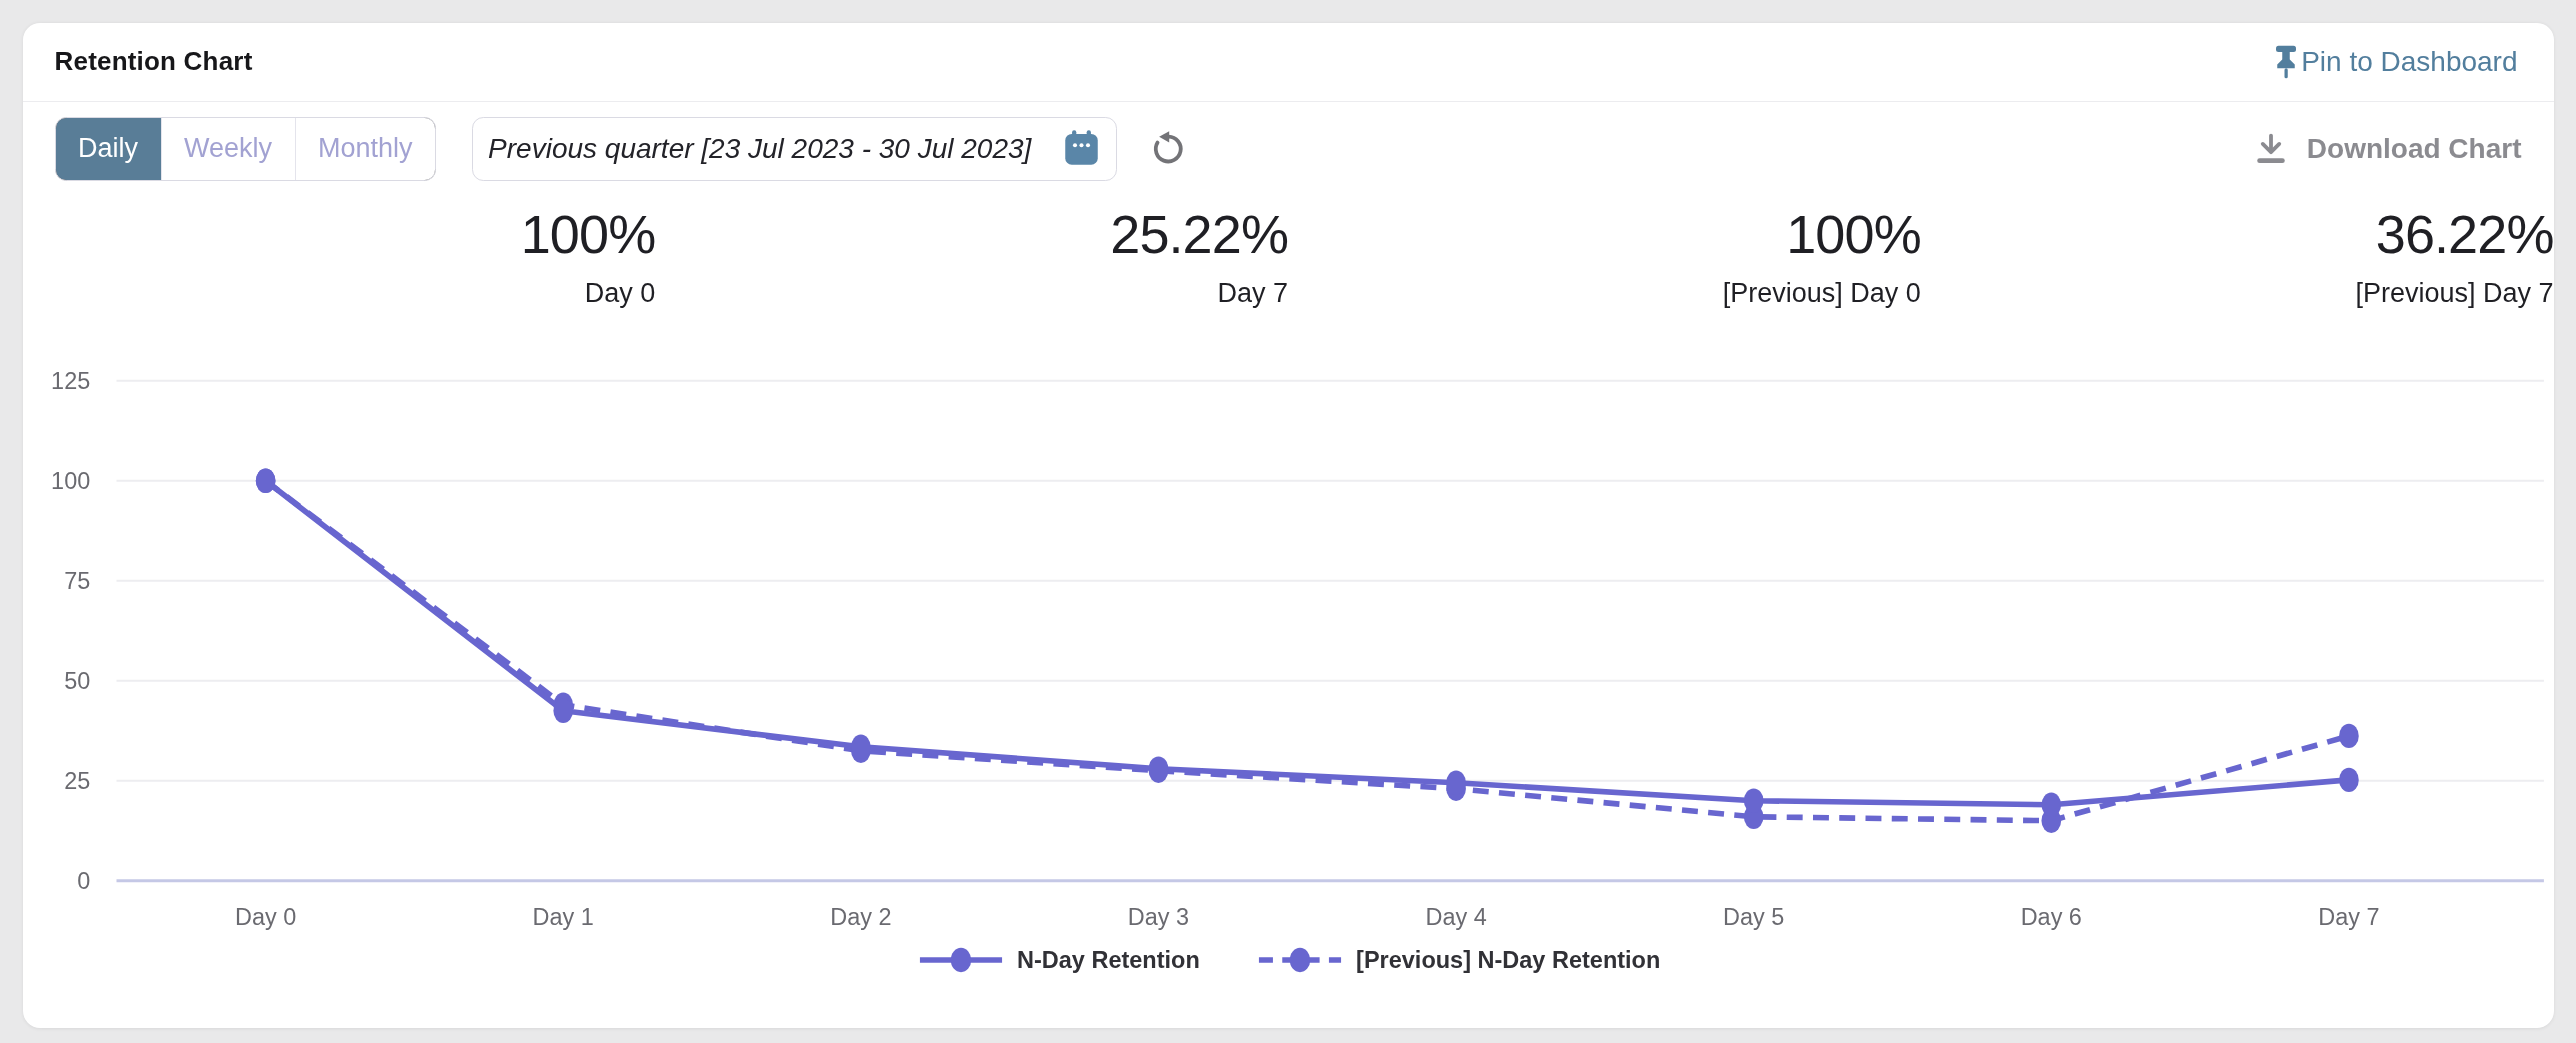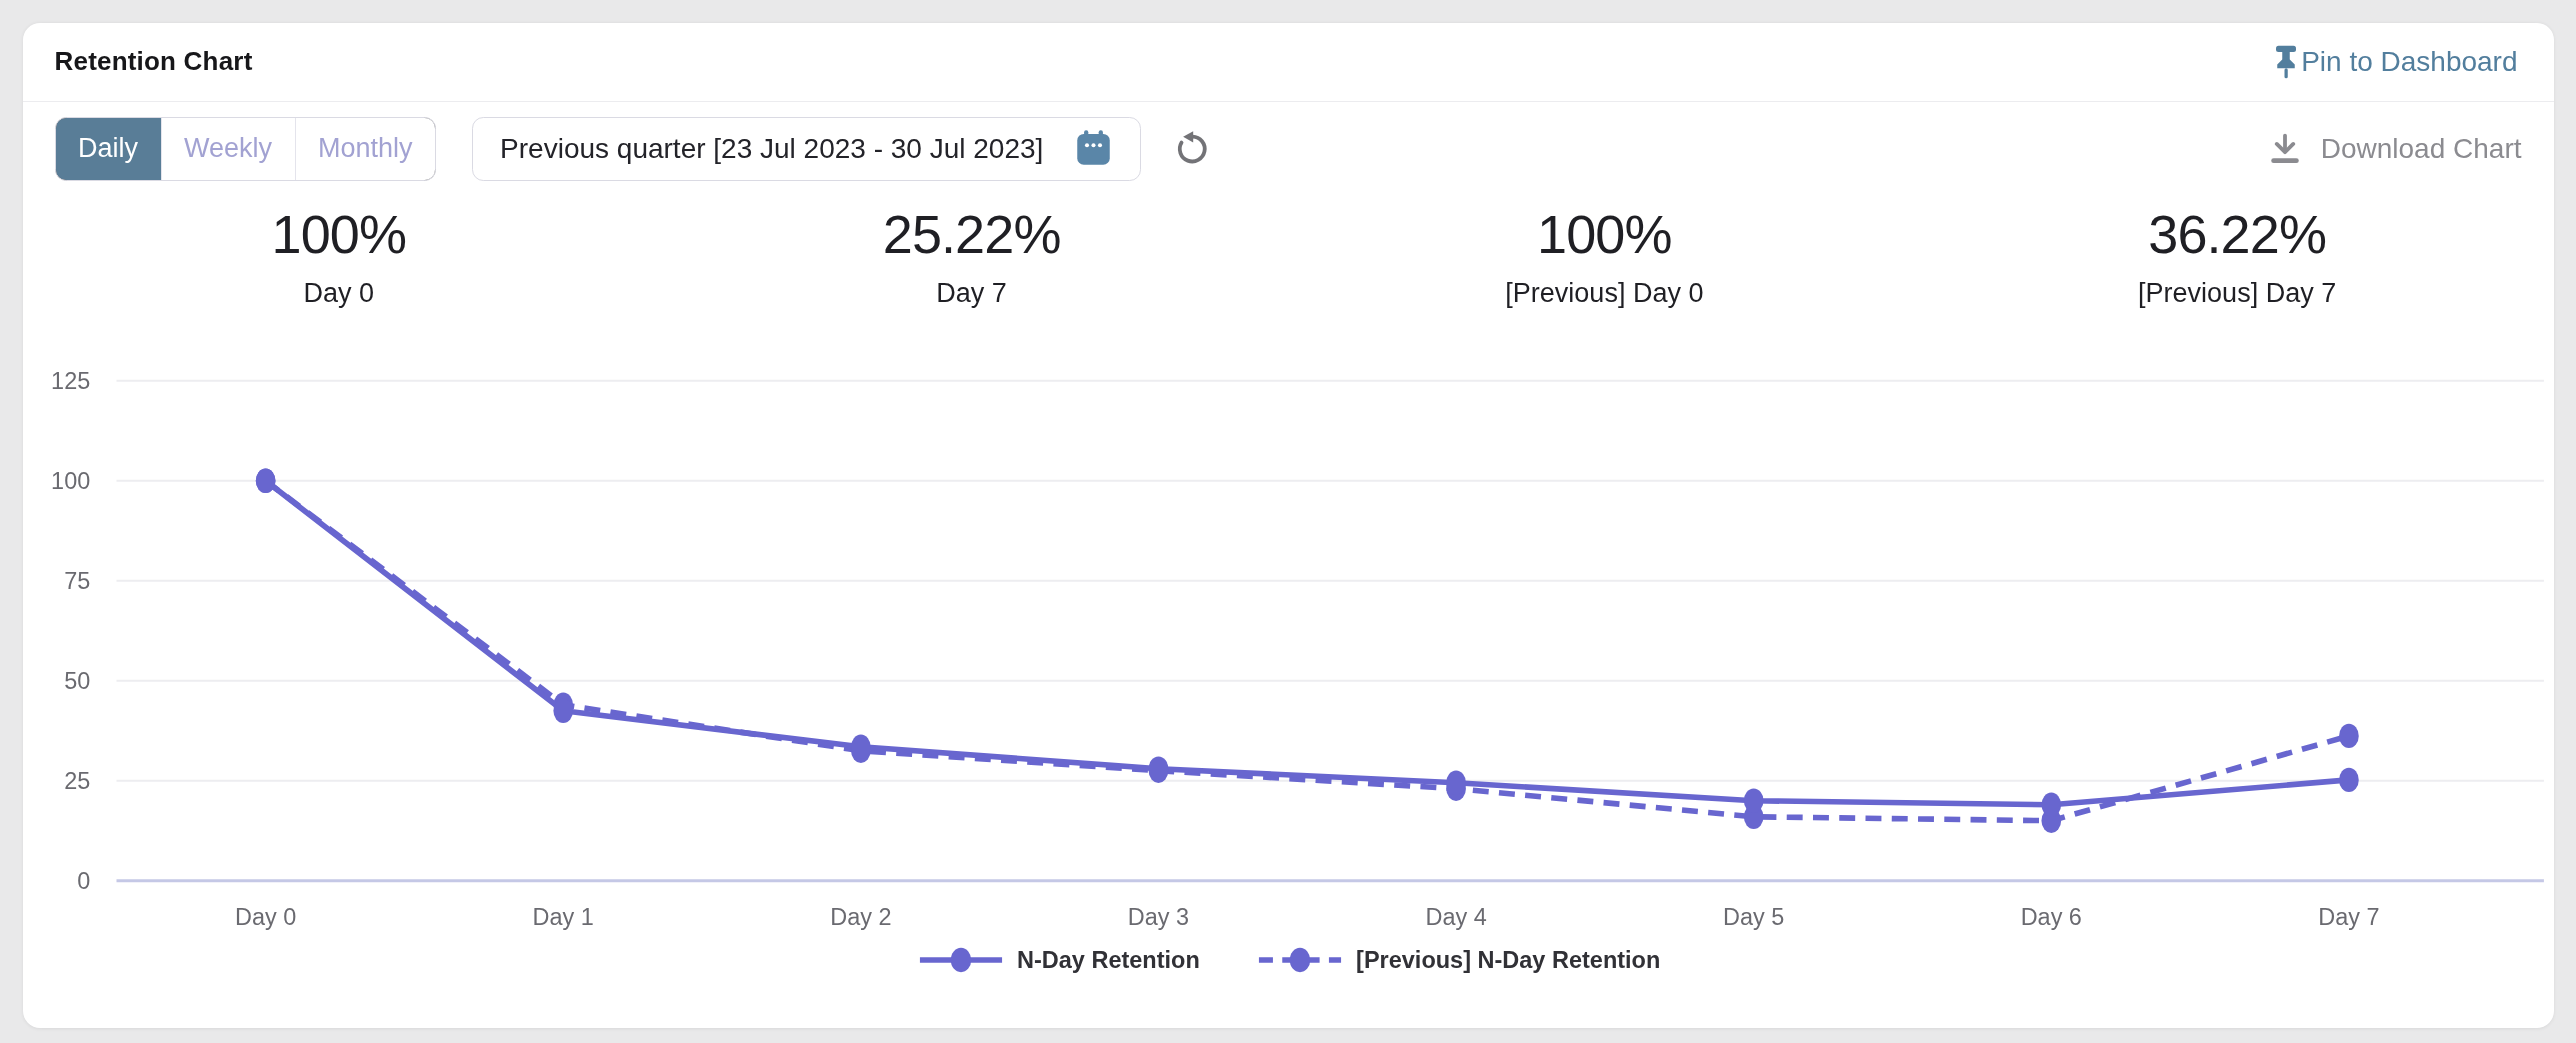--- a/index.html
+++ b/index.html
@@ -56,39 +56,40 @@
   .seg-btn.active {
     background:#597d97; color:#ffffff;
     border-radius:9.4px 0 0 9.4px;
   }
   .date-box {
     margin-left:36px;
     height:64px;
     border:1.9px solid #dadae3;
     border-radius:11.3px;
     display:flex; align-items:center; gap:31px;
-    padding:0 27px;
+    padding:0 15px;
     font-size:28px; color:#232329;
-    cursor:pointer; background:#fff;
+    cursor:pointer; background:#fff;font-style:italic;
   }
   .reset-btn {
     margin-left:32px;
     background:none; border:none; cursor:pointer;
     display:flex; align-items:center;
   }
   .download-btn {
     margin-left:auto;
     display:flex; align-items:center; gap:17px;
     color:#8b8b90; font-size:28px; cursor:pointer;
     background:none; border:none;
     font-family:"Liberation Sans", sans-serif;
+    font-weight:bold;
   }
   
   .stats { display:flex; margin-top:24.4px; }
-  .stat { flex:1; text-align:center; }
+  .stat { flex:1; text-align:right; }
   .stat-value { font-size:54px; color:#1f1f24; letter-spacing:-0.9px; line-height:58px; font-weight:400; }
   .stat-label { margin-top:15px; font-size:27px; color:#1f1f24; }
   
   svg.chart { position:absolute; left:0; top:0; width:2576px; height:1043px; }
   svg.chart text { font-family:"Liberation Sans", sans-serif; }
   
   .legend {
     position:absolute; left:0; right:0; top:946px;
     display:flex; justify-content:center; align-items:center; gap:55px;
   }

